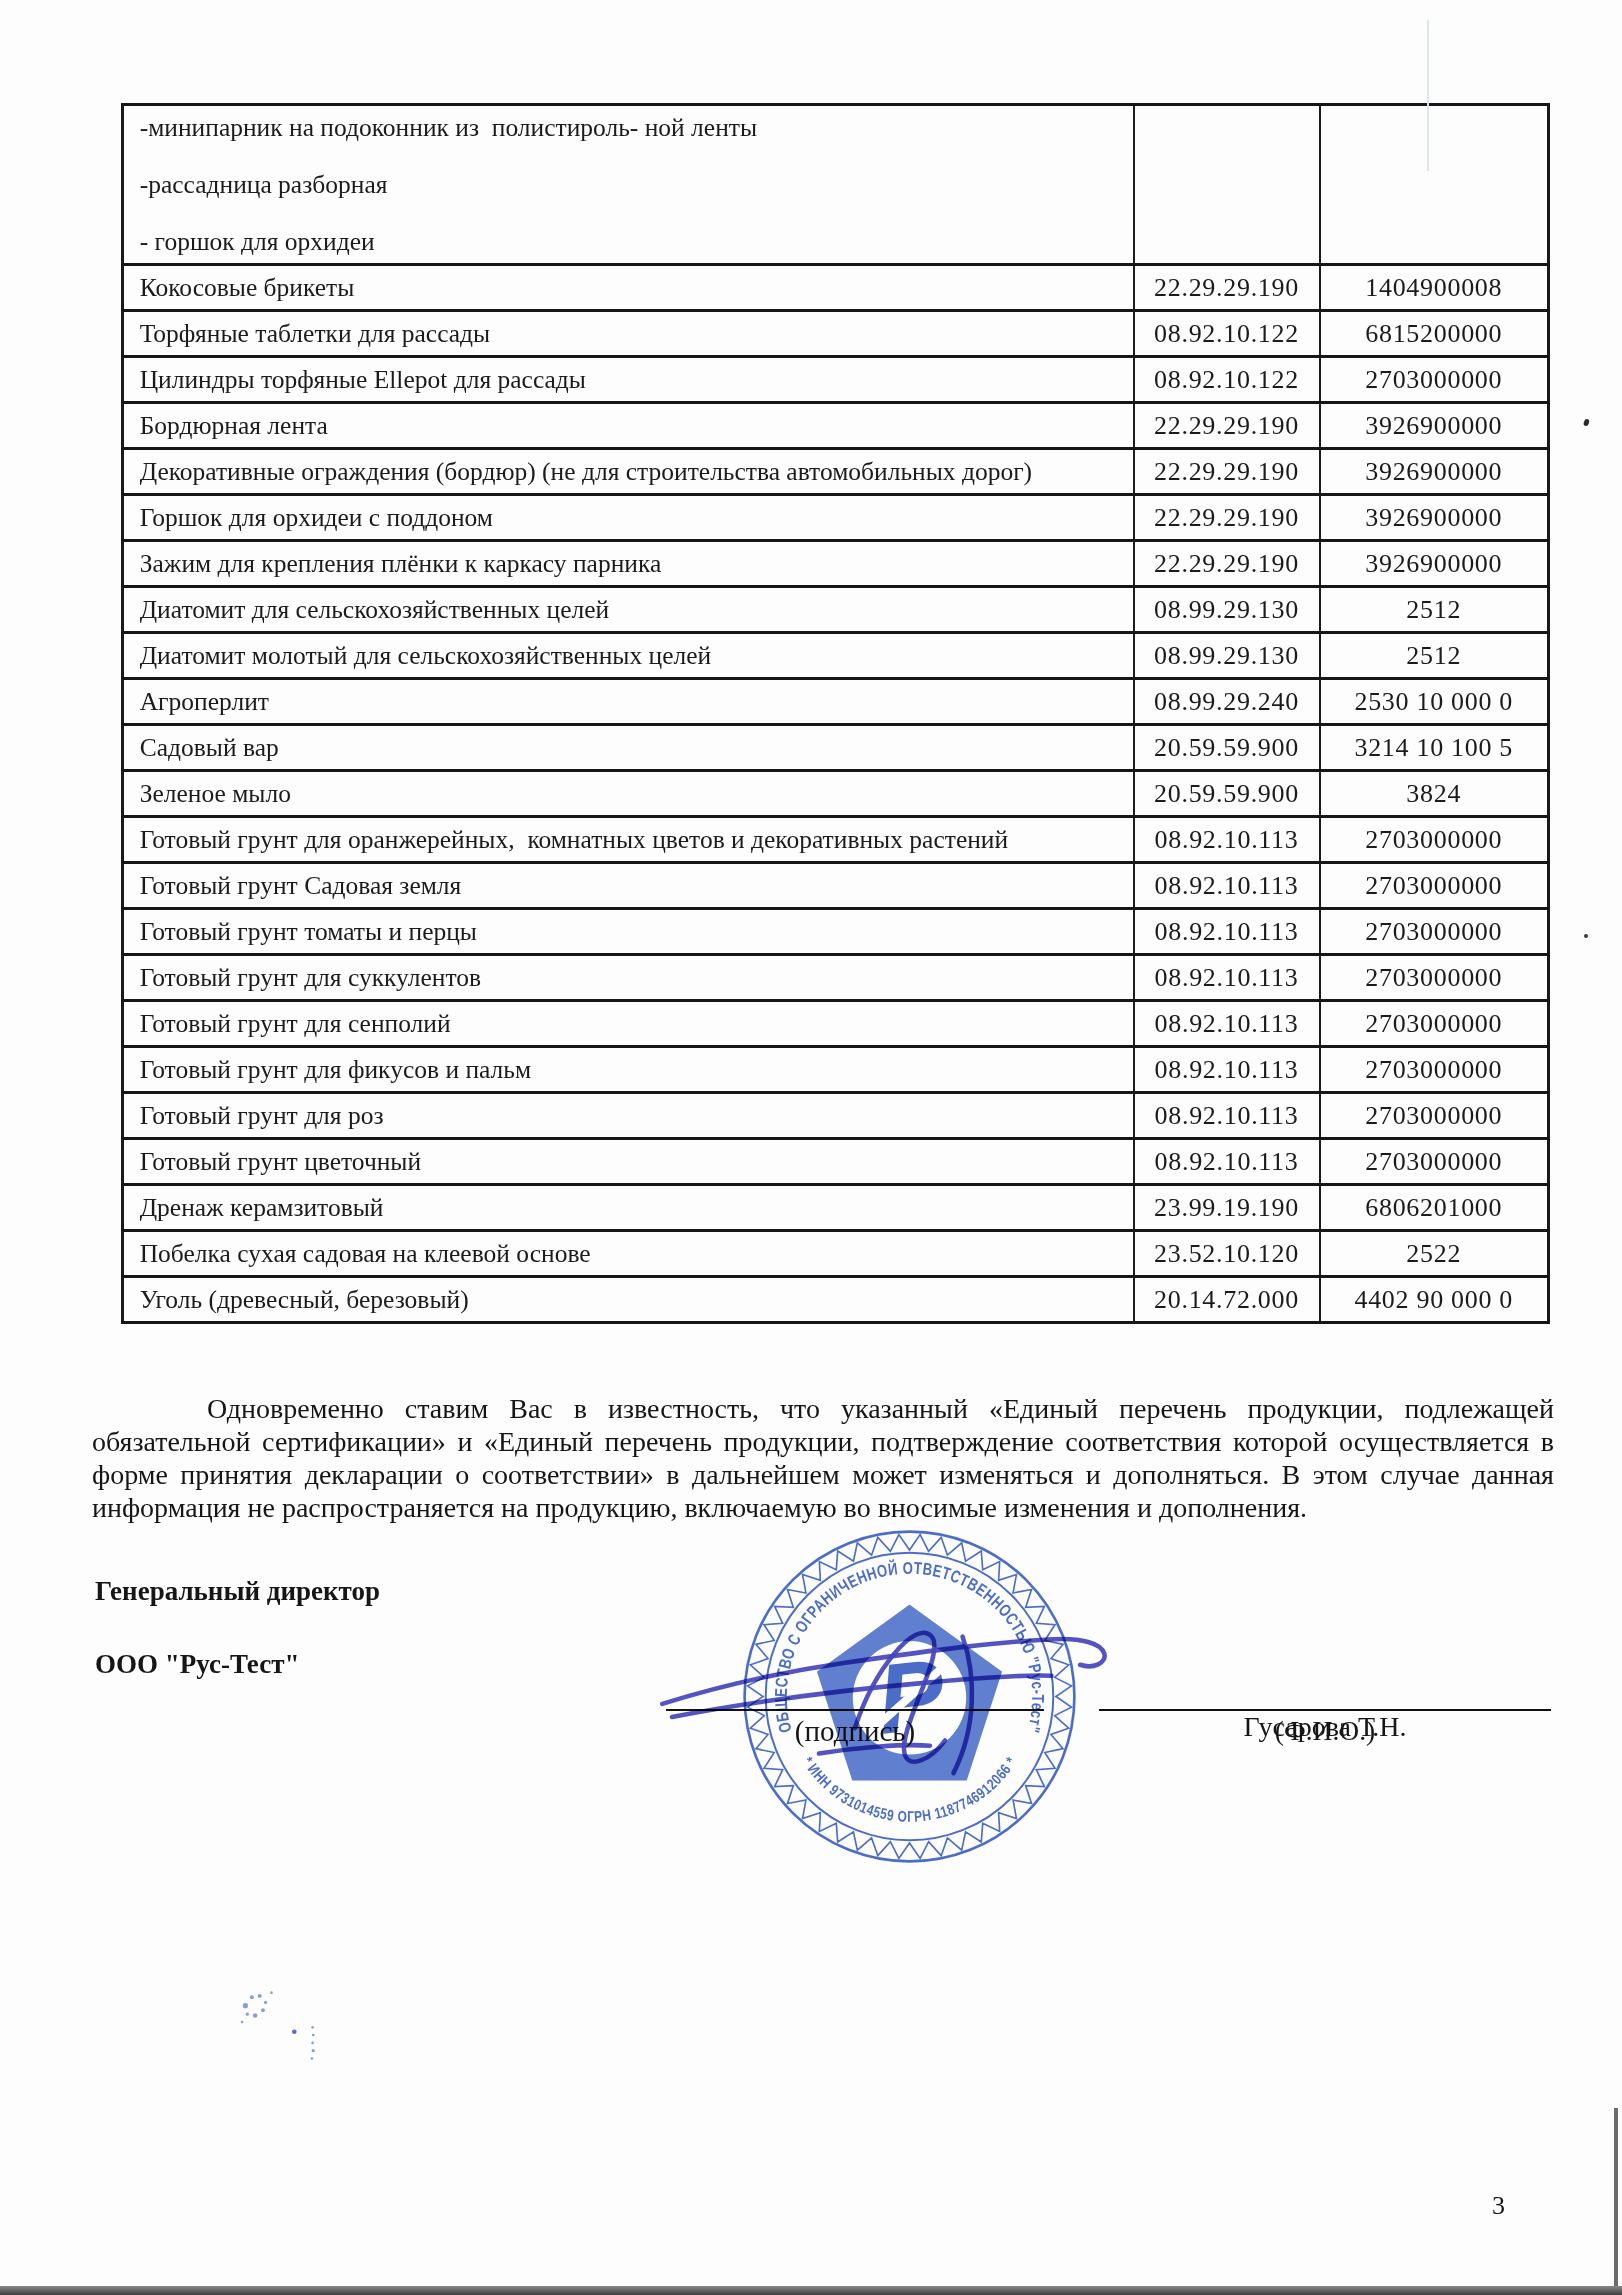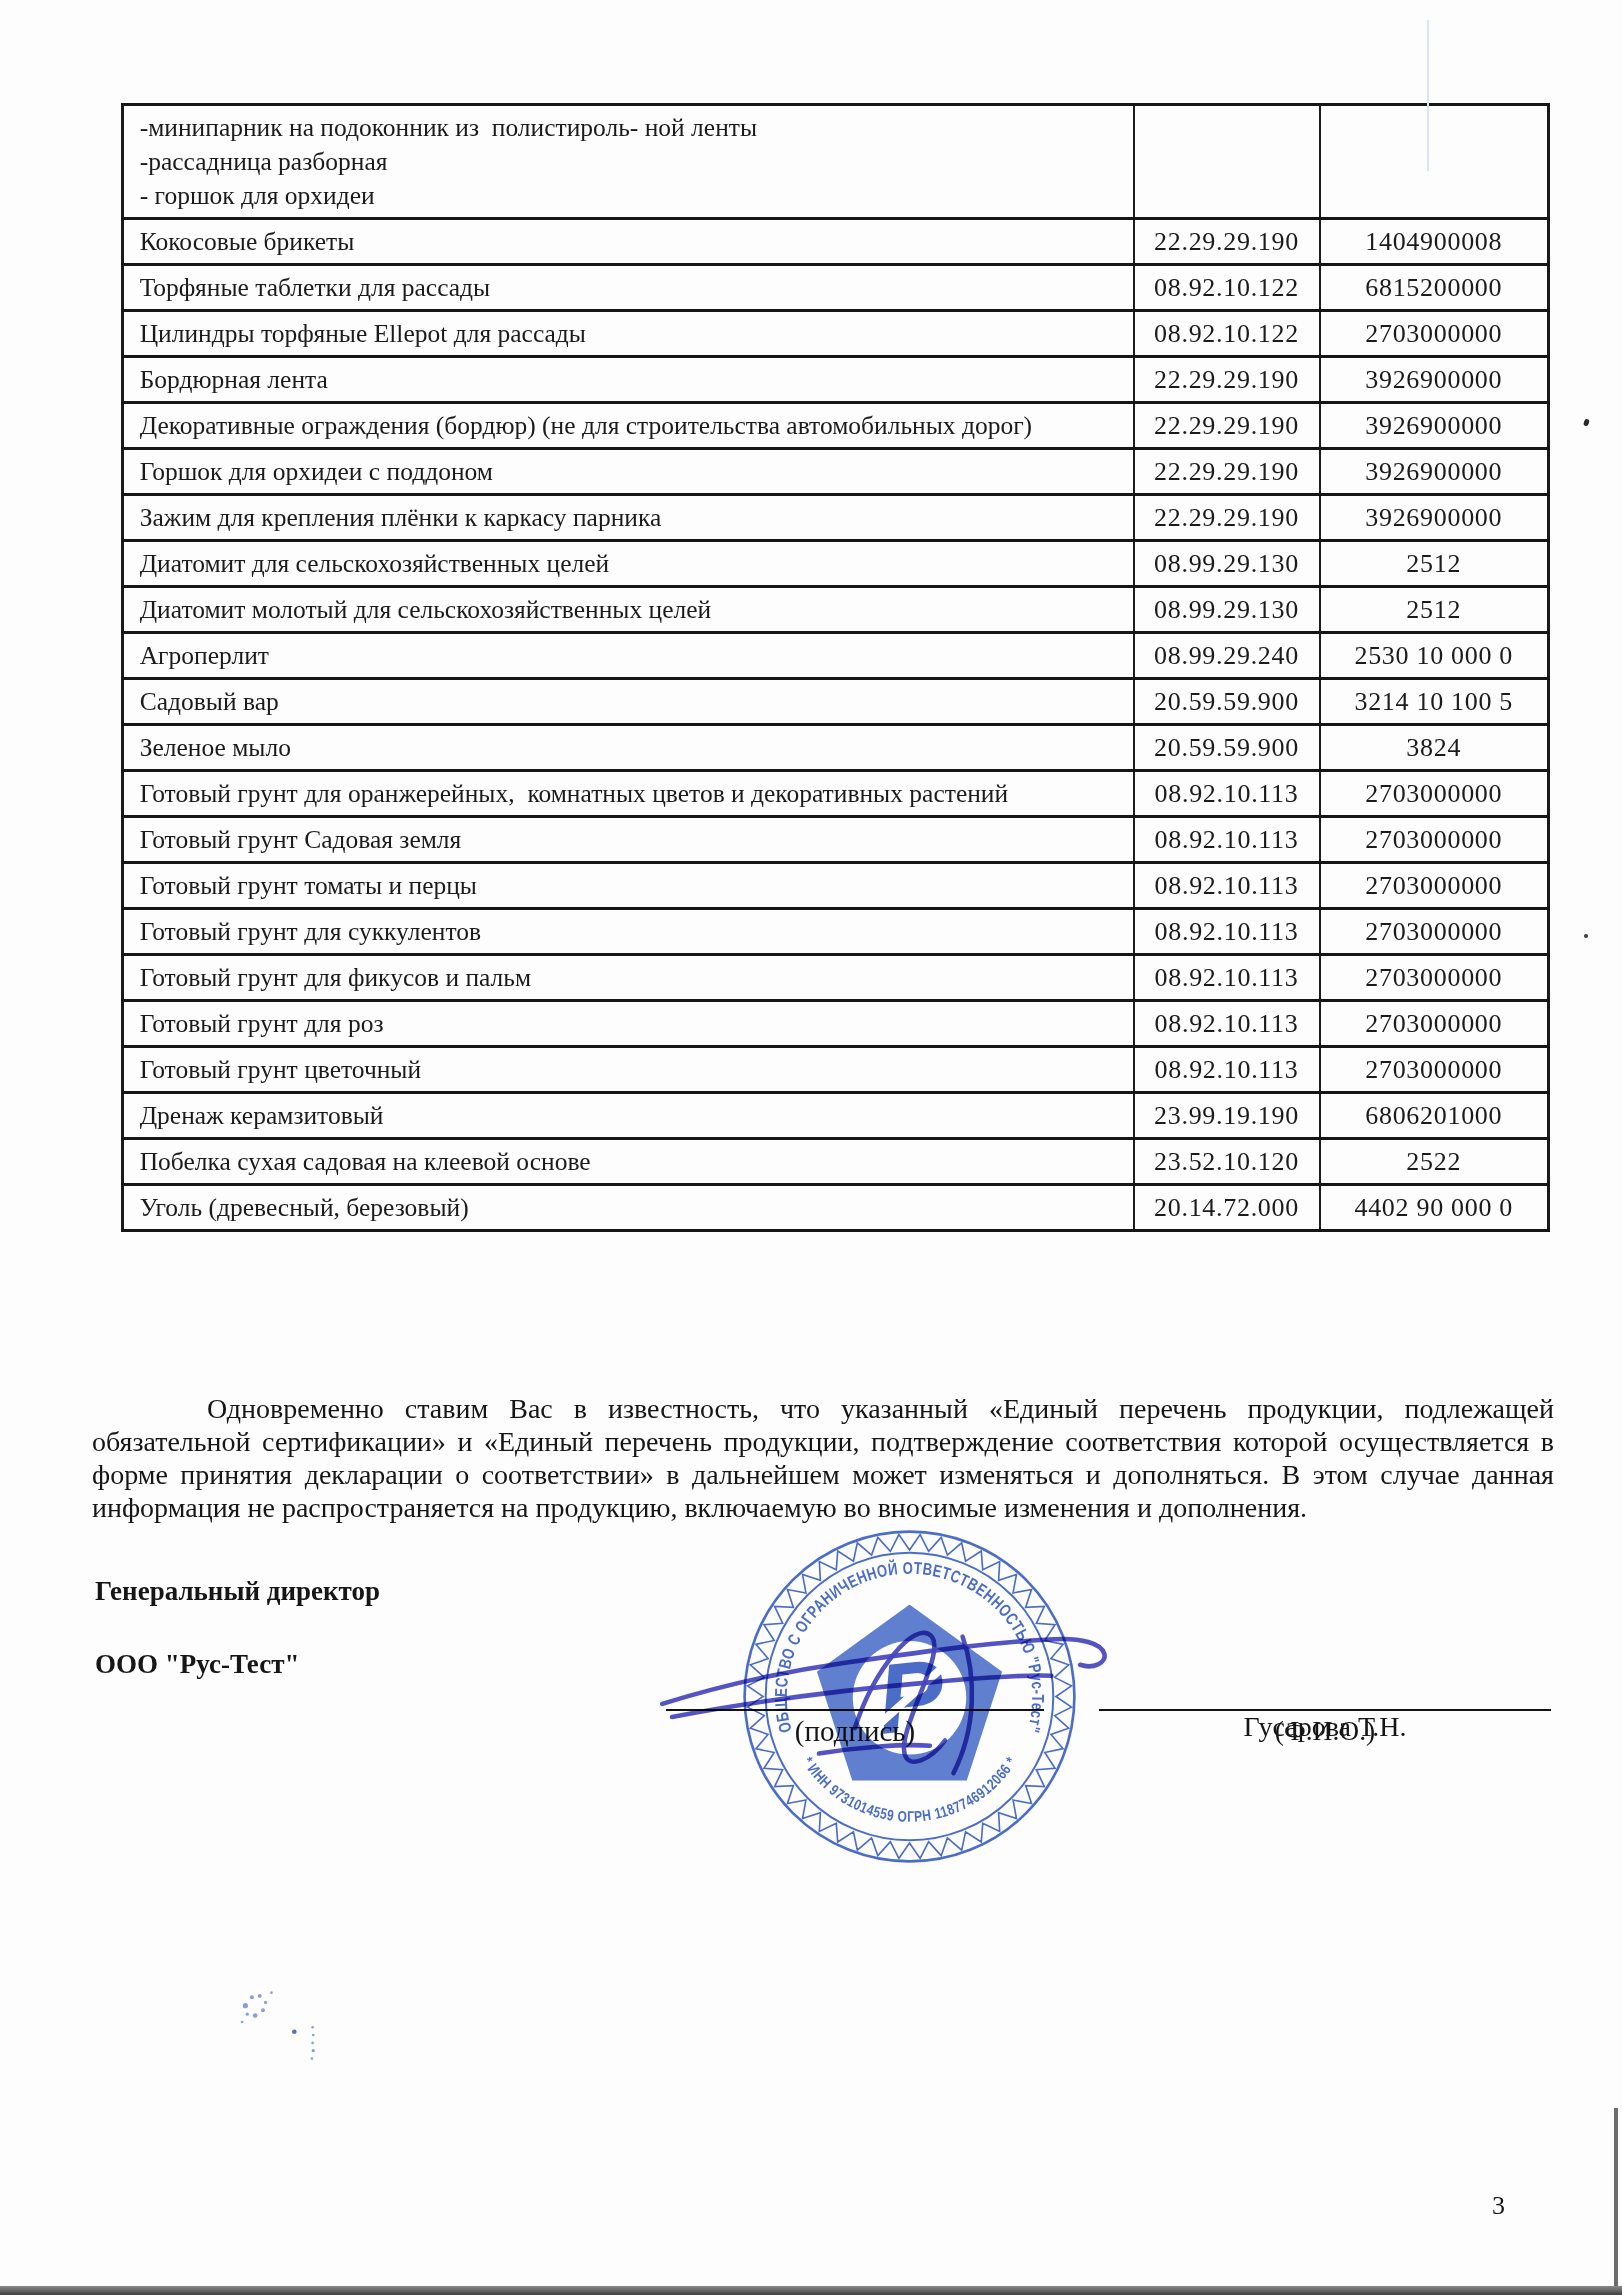--- a/index.html
+++ b/index.html
@@ -26,21 +26,21 @@
     vertical-align:middle;
   }
   col.c1{width:1011px;} col.c2{width:186px;} col.c3{width:229px;}
   td.name{
     padding:6.5px 9.2px 6.5px 15.7px;line-height:30px;white-space:pre-wrap;
   }
   td.code{
     text-align:center;padding:5.2px 2.6px;line-height:29px;font-size:26px;
     letter-spacing:0.7px;
   }
-  .cell-line + .cell-line{margin-top:4px;}
+  .cell-line + .cell-line{margin-top:27px;}
   
   p.notice{
     position:absolute;left:92px;top:1392px;width:1462px;margin:0;
     font-size:28px;line-height:33px;text-align:justify;text-indent:115px;
     color:#161616;
   }
   
   .sig-role,.sig-company{position:absolute;left:95px;font-size:27px;color:#161616;font-weight:bold;}
   .sig-role{top:1576px;}
   .sig-company{top:1649px;}
@@ -163,20 +163,25 @@
           <td class="code">08.92.10.113</td>
           <td class="code">2703000000</td>
         </tr>
         <tr>
           <td class="name">Готовый грунт томаты и перцы</td>
           <td class="code">08.92.10.113</td>
           <td class="code">2703000000</td>
         </tr>
         <tr>
           <td class="name">Готовый грунт для суккулентов</td>
+          <td class="code">08.92.10.113</td>
+          <td class="code">2703000000</td>
+        </tr>
+        <tr>
+          <td class="name">Готовый грунт для сенполий</td>
           <td class="code">08.92.10.113</td>
           <td class="code">2703000000</td>
         </tr>
         <tr>
           <td class="name">Готовый грунт для фикусов и пальм</td>
           <td class="code">08.92.10.113</td>
           <td class="code">2703000000</td>
         </tr>
         <tr>
           <td class="name">Готовый грунт для роз</td>

